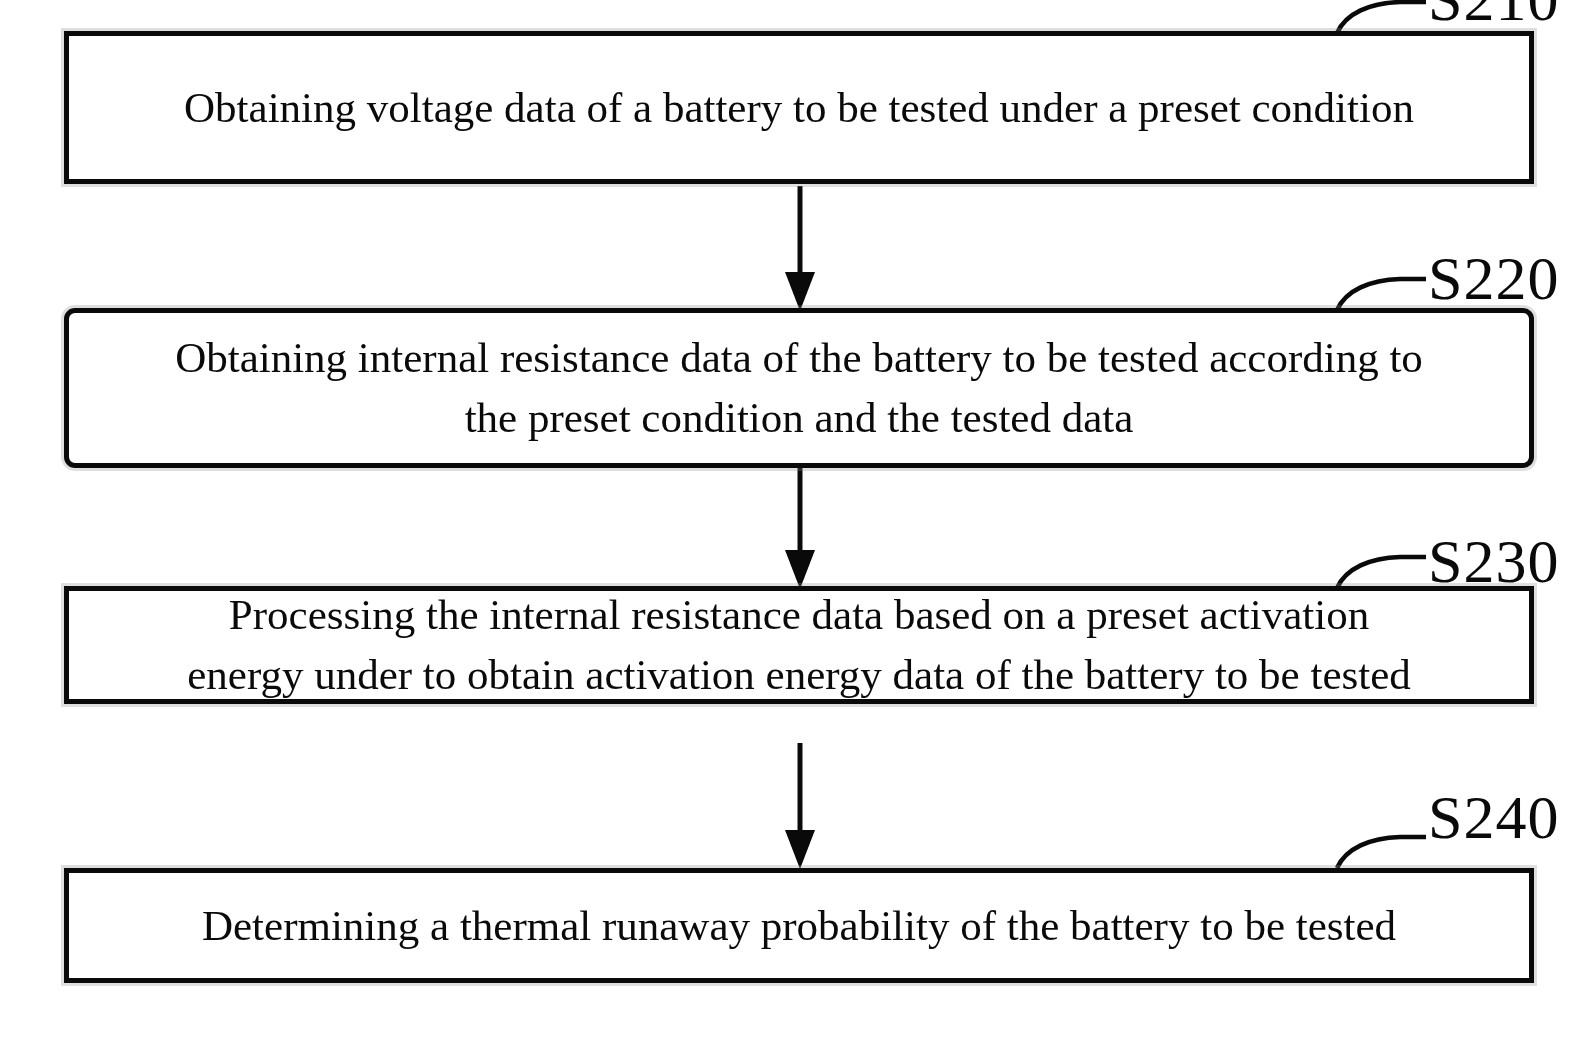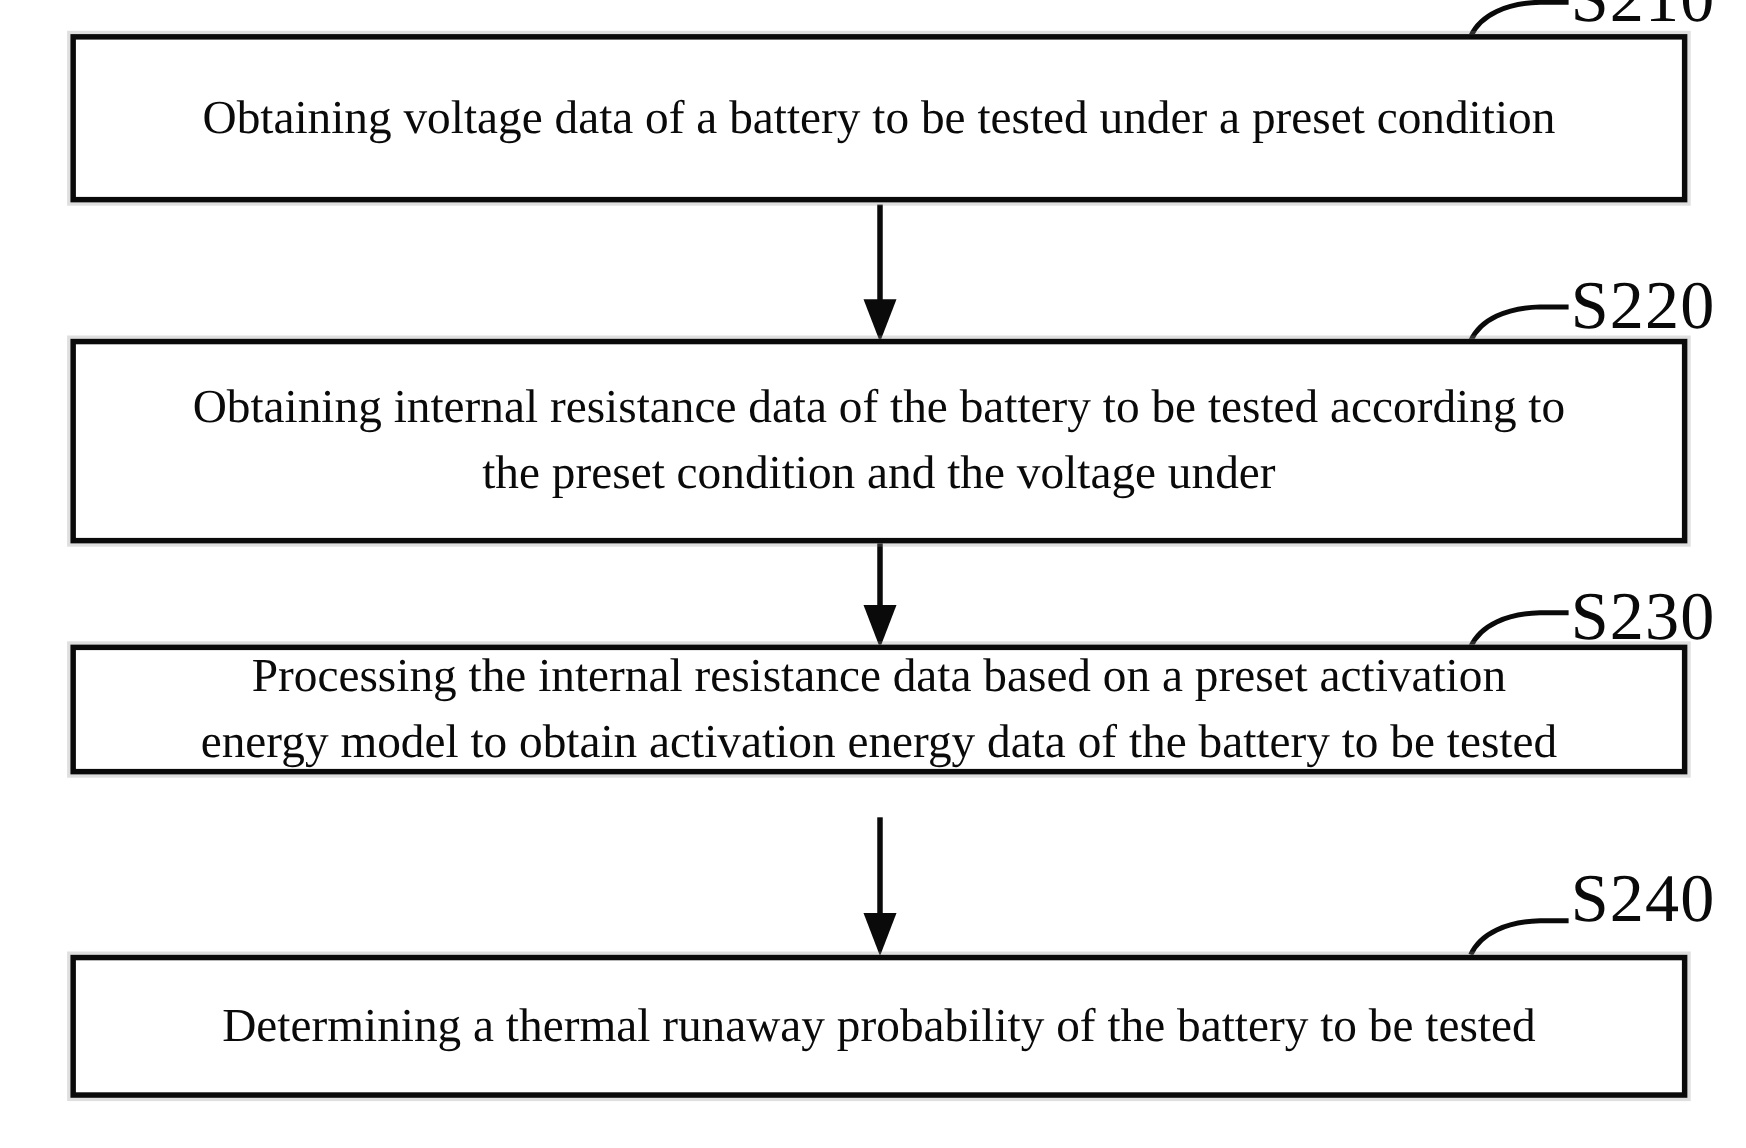--- a/index.html
+++ b/index.html
@@ -29,23 +29,23 @@
     align-items: center;
     justify-content: center;
     text-align: center;
   }
   .step-line {
     font-size: 43px;
     line-height: 60px;
     white-space: nowrap;
   }
   .box-1 { top: 31px;  height: 153px; }
-  .box-2 { top: 308px; height: 186px; }
+  .box-2 { top: 308px; height: 160px; border-radius: 11px; }
   .box-3 { top: 586px; height: 118px; }
-  .box-4 { top: 868px; height: 130px; }
+  .box-4 { top: 868px; height: 115px; }
   .step-label {
     position: absolute;
     left: 1428px;
     width: 140px;
     font-size: 62px;
     line-height: 50px;
     letter-spacing: 1px;
     text-align: left;
   }
   .label-1 { top: -26px; }
@@ -91,26 +91,26 @@
       <polygon points="785,830 815,830 800,869" fill="#0a0a0a"></polygon>
     </g>
   </svg>
 
   <div class="step-box box-1">
     <div class="step-line">Obtaining voltage data of a battery to be tested under a preset condition</div>
   </div>
 
   <div class="step-box box-2">
     <div class="step-line">Obtaining internal resistance data of the battery to be tested according to</div>
-    <div class="step-line">the preset condition and the voltage under</div>
+    <div class="step-line">the preset condition and the tested data</div>
   </div>
 
   <div class="step-box box-3">
     <div class="step-line">Processing the internal resistance data based on a preset activation</div>
-    <div class="step-line">energy model to obtain activation energy data of the battery to be tested</div>
+    <div class="step-line">energy under to obtain activation energy data of the battery to be tested</div>
   </div>
 
   <div class="step-box box-4">
     <div class="step-line">Determining a thermal runaway probability of the battery to be tested</div>
   </div>
 
   <div class="step-label label-1">S210</div>
   <div class="step-label label-2">S220</div>
   <div class="step-label label-3">S230</div>
   <div class="step-label label-4">S240</div>

